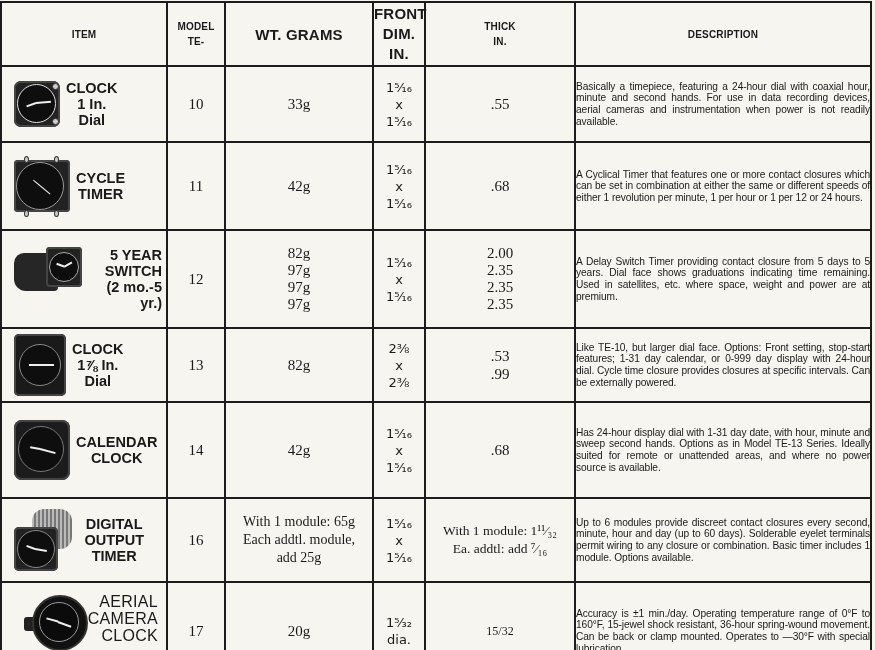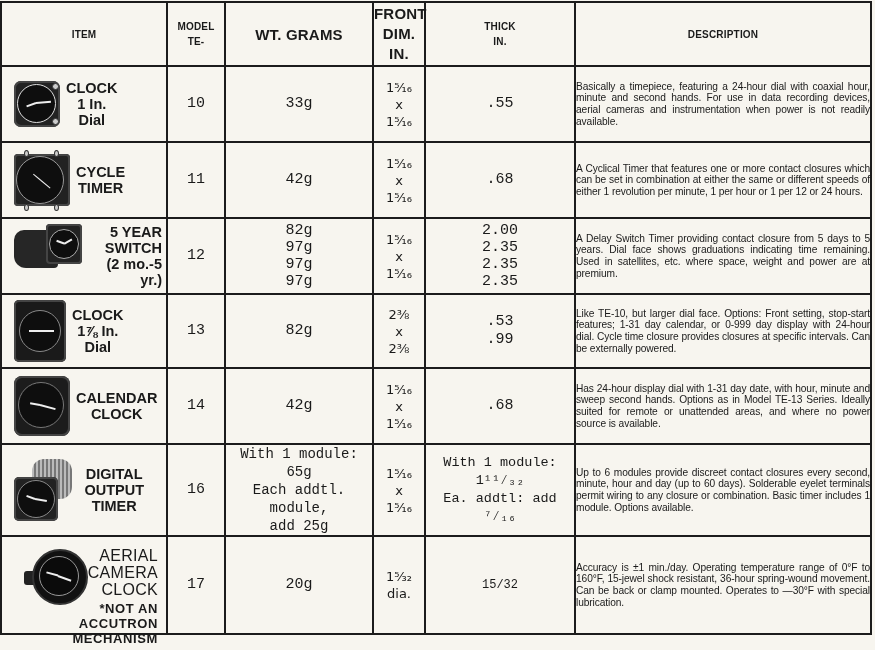--- a/index.html
+++ b/index.html
@@ -47,21 +47,21 @@
   .item-name {
     font-weight: bold; font-size: 14.5px; line-height: 16px;
     white-space: pre-line; margin-left: 6px;
   }
   .item-name.ra { text-align: right; margin-left: 0; }
   .note {
     font-weight: bold; font-size: 13px; line-height: 15px; letter-spacing: 0.6px;
     white-space: pre-line; text-align: right;
   }
   .mono-num {
-    font-family: Liberation Mono, monospace;
+    font-family: Liberation Serif, serif;
     font-size: 15px; line-height: 18px;
     white-space: pre-line;
   }
   .frac {
     font-family: "DejaVu Sans", sans-serif;
     font-size: 13px; line-height: 17px; white-space: pre-line;
   }
   .desc {
     text-align: left;
     font-family: "Liberation Sans Narrow", "Liberation Sans", sans-serif;
@@ -134,21 +134,21 @@
     <td class="mono-num">33g</td>
     <td class="frac">1⁵⁄₁₆
 x
 1⁵⁄₁₆</td>
     <td class="mono-num">.55</td>
     <td class="desc">
             <p>Basically a timepiece, featuring a 24-hour dial with coaxial hour, minute and second hands. For use in data recording devices, aerial cameras and instrumentation when power is not readily available.</p>
           </td>
   </tr>
 
-  <tr style="height:76px">
+  <tr style="height:88px">
     <td class="item-cell">
       <div class="item-wrap">
         <div class="icon">
           <div class="clock-sq" style="width:56px;height:52px;border-radius:4px">
             <div class="clock-face" style="left:2px;top:2px;width:46px;height:46px;border-color:#999"></div>
             <div class="hand" style="left:27px;top:26px;width:12px;transform:rotate(40deg);height:1px"></div>
             <div class="hand" style="left:27px;top:26px;width:10px;transform:rotate(220deg);height:1px"></div>
             <div class="screw" style="left:10px;top:-4px;width:3px;height:5px"></div>
             <div class="screw" style="left:40px;top:-4px;width:3px;height:5px"></div>
             <div class="screw" style="left:10px;top:50px;width:3px;height:5px"></div>
@@ -163,21 +163,21 @@
     <td class="mono-num">42g</td>
     <td class="frac">1⁵⁄₁₆
 x
 1⁵⁄₁₆</td>
     <td class="mono-num">.68</td>
     <td class="desc">
             <p>A Cyclical Timer that features one or more contact closures which can be set in combination at either the same or different speeds of either 1 revolution per minute, 1 per hour or 1 per 12 or 24 hours.</p>
           </td>
   </tr>
 
-  <tr style="height:76px">
+  <tr style="height:98px">
     <td class="item-cell">
       <div class="item-wrap right">
         <div class="icon" style="width:68px;height:56px;margin-top:-16px">
           <div class="cyl" style="left:0;top:10px;width:44px;height:38px;border-radius:10px 4px 4px 12px;background:#262626"></div>
           <div class="clock-sq" style="position:absolute;left:32px;top:4px;width:36px;height:40px;border-radius:4px">
             <div class="clock-face" style="left:3px;top:5px;width:28px;height:28px;border-color:#aaa"></div>
             <div class="hand" style="left:18px;top:19px;width:9px;transform:rotate(-30deg);height:1.5px"></div>
             <div class="hand" style="left:18px;top:19px;width:8px;transform:rotate(200deg);height:1.5px"></div>
           </div>
         </div>
@@ -223,21 +223,21 @@
     <td class="frac">2⅜
 x
 2⅜</td>
     <td class="mono-num">.53
 .99</td>
     <td class="desc">
             <p>Like TE-10, but larger dial face. Options: Front setting, stop-start features; 1-31 day calendar, or 0-999 day display with 24-hour dial. Cycle time closure provides closures at specific intervals. Can be externally powered.</p>
           </td>
   </tr>
 
-  <tr style="height:76px">
+  <tr style="height:96px">
     <td class="item-cell">
       <div class="item-wrap">
         <div class="icon">
           <div class="clock-sq" style="width:56px;height:60px;border-radius:8px;background:#1c1c1c">
             <div class="clock-face" style="left:4px;top:6px;width:44px;height:44px;border-color:#777"></div>
             <div class="hand" style="left:26px;top:28px;width:16px;transform:rotate(15deg)"></div>
             <div class="hand" style="left:26px;top:28px;width:10px;transform:rotate(190deg)"></div>
           </div>
         </div>
         <span class="item-name">CALENDAR

